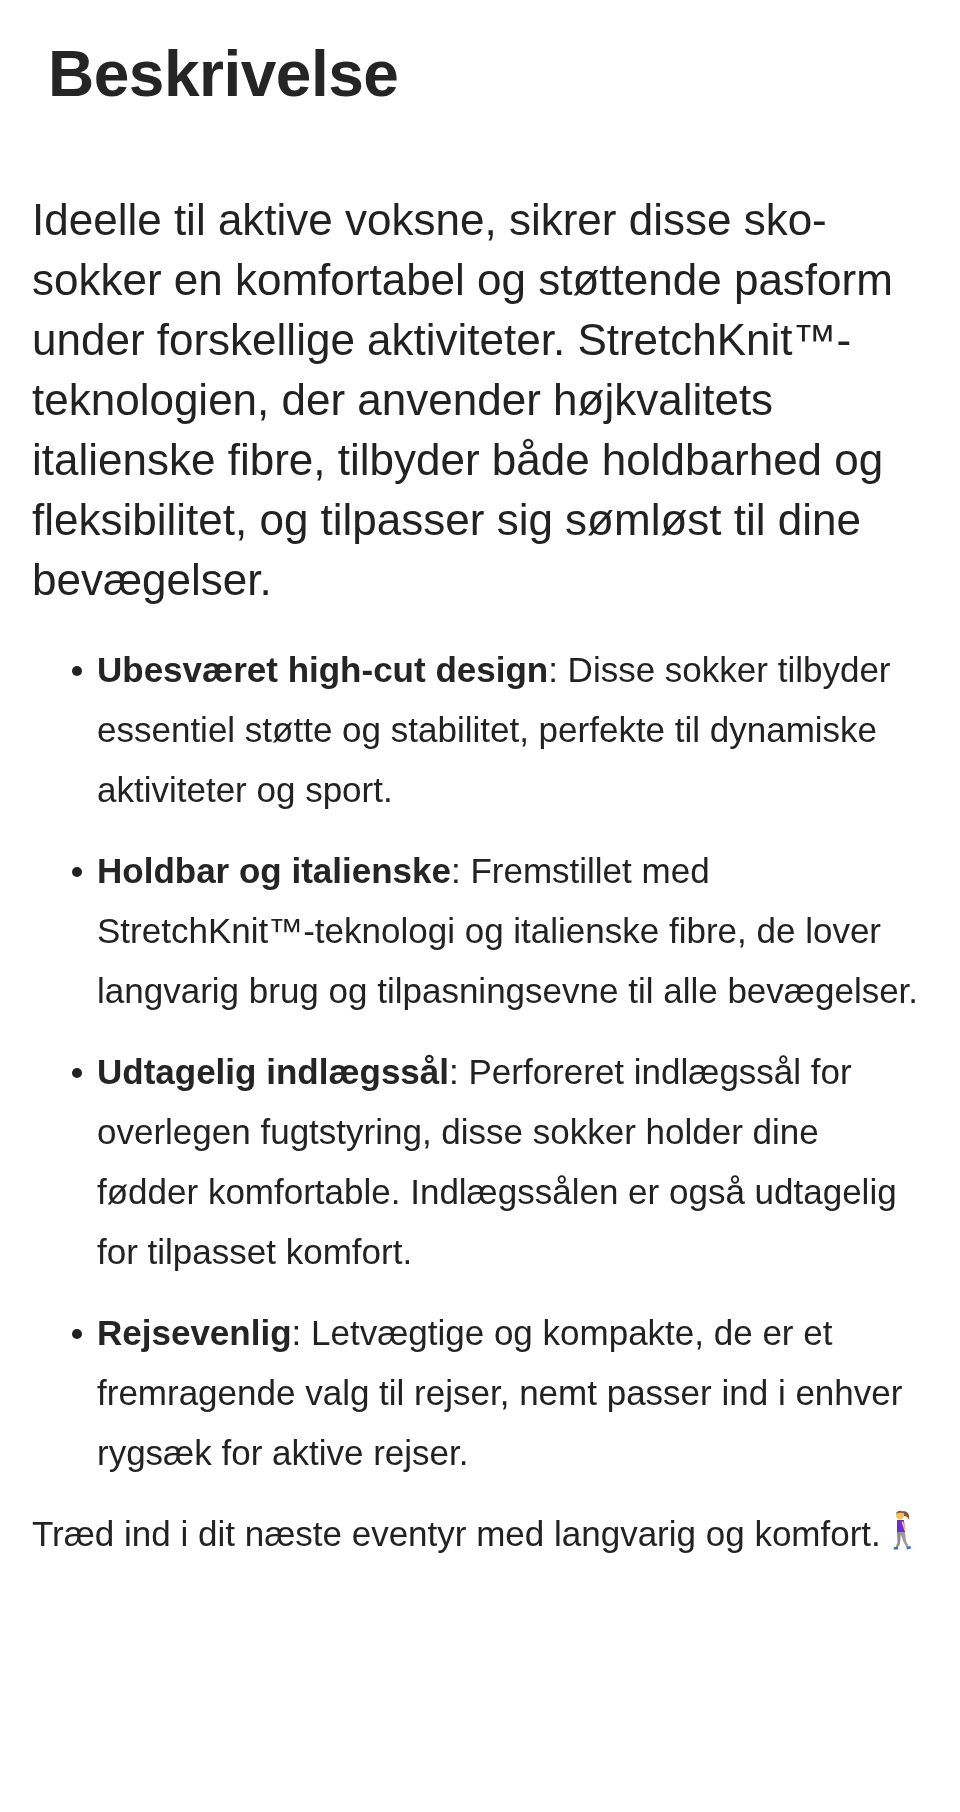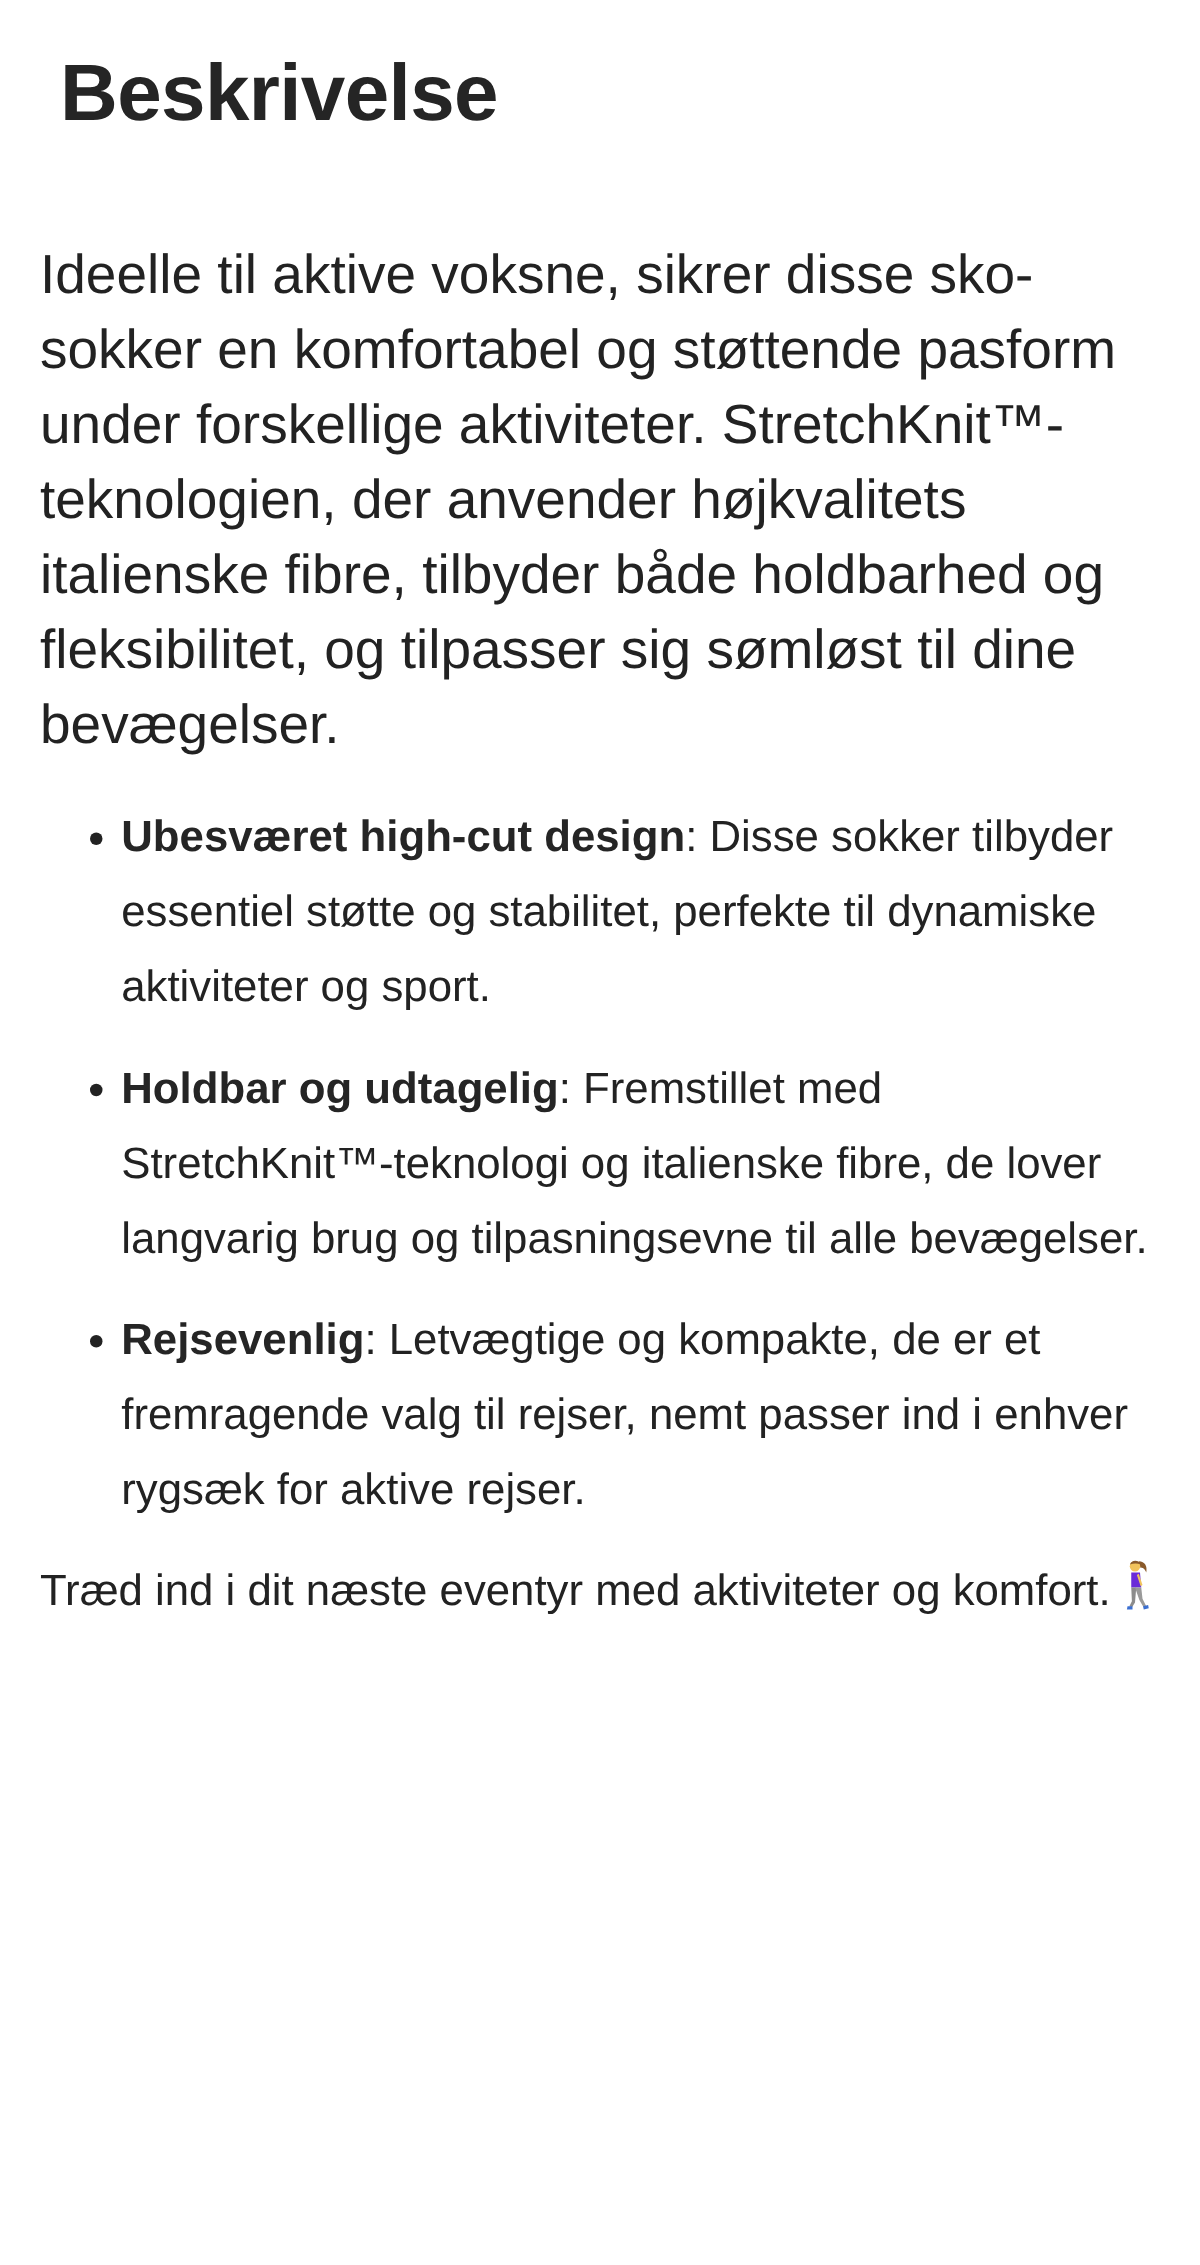--- a/index.html
+++ b/index.html
@@ -75,25 +75,26 @@
 </head>
 <body>
 
 <div class="wrap">
   <h1 class="title">Beskrivelse</h1>
 
   <p class="intro">Ideelle til aktive voksne, sikrer disse sko-sokker en komfortabel og støttende pasform under forskellige aktiviteter. StretchKnit™-teknologien, der anvender højkvalitets italienske fibre, tilbyder både holdbarhed og fleksibilitet, og tilpasser sig sømløst til dine bevægelser.</p>
 
   <ul class="features">
     <li><strong class="feat-title">Ubesværet high-cut design</strong><span>: Disse sokker tilbyder essentiel støtte og stabilitet, perfekte til dynamiske aktiviteter og sport.</span></li>
-    <li><strong class="feat-title">Holdbar og udtagelig</strong><span>: Fremstillet med StretchKnit™-teknologi og italienske fibre, de lover langvarig brug og tilpasningsevne til alle bevægelser.</span></li>
+    <li><strong class="feat-title">Holdbar og italienske</strong><span>: Fremstillet med StretchKnit™-teknologi og italienske fibre, de lover langvarig brug og tilpasningsevne til alle bevægelser.</span></li>
+    <li><strong class="feat-title">Udtagelig indlægssål</strong><span>: Perforeret indlægssål for overlegen fugtstyring, disse sokker holder dine fødder komfortable. Indlægssålen er også udtagelig for tilpasset komfort.</span></li>
     <li><strong class="feat-title">Rejsevenlig</strong><span>: Letvægtige og kompakte, de er et fremragende valg til rejser, nemt passer ind i enhver rygsæk for aktive rejser.</span></li>
   </ul>
 
-  <p class="outro"><span>Træd ind i dit næste eventyr med aktiviteter og komfort.</span><span class="emoji"><svg width="28" height="44" viewBox="0 0 28 44" xmlns="http://www.w3.org/2000/svg">
+  <p class="outro"><span>Træd ind i dit næste eventyr med langvarig og komfort.</span><span class="emoji"><svg width="28" height="44" viewBox="0 0 28 44" xmlns="http://www.w3.org/2000/svg">
 
         <path d="M16 3 C21 3 23 7 22 12 C21 9 19 8 17 8 Z" fill="#8a5a2b"></path>
 
         <circle cx="13" cy="7" r="4.2" fill="#f2c35c"></circle>
         <path d="M9 5.5 C10 2 16 1.5 17.5 5.5 C15 4.5 12 4.5 9 5.5 Z" fill="#8a5a2b"></path>
 
         <path d="M10 12 L17 12 L18 24 L10 24 Z" fill="#6a2bd8"></path>
 
         <path d="M16 13 L19 22 L17.5 23 L14.5 14 Z" fill="#f2c35c"></path>
 

